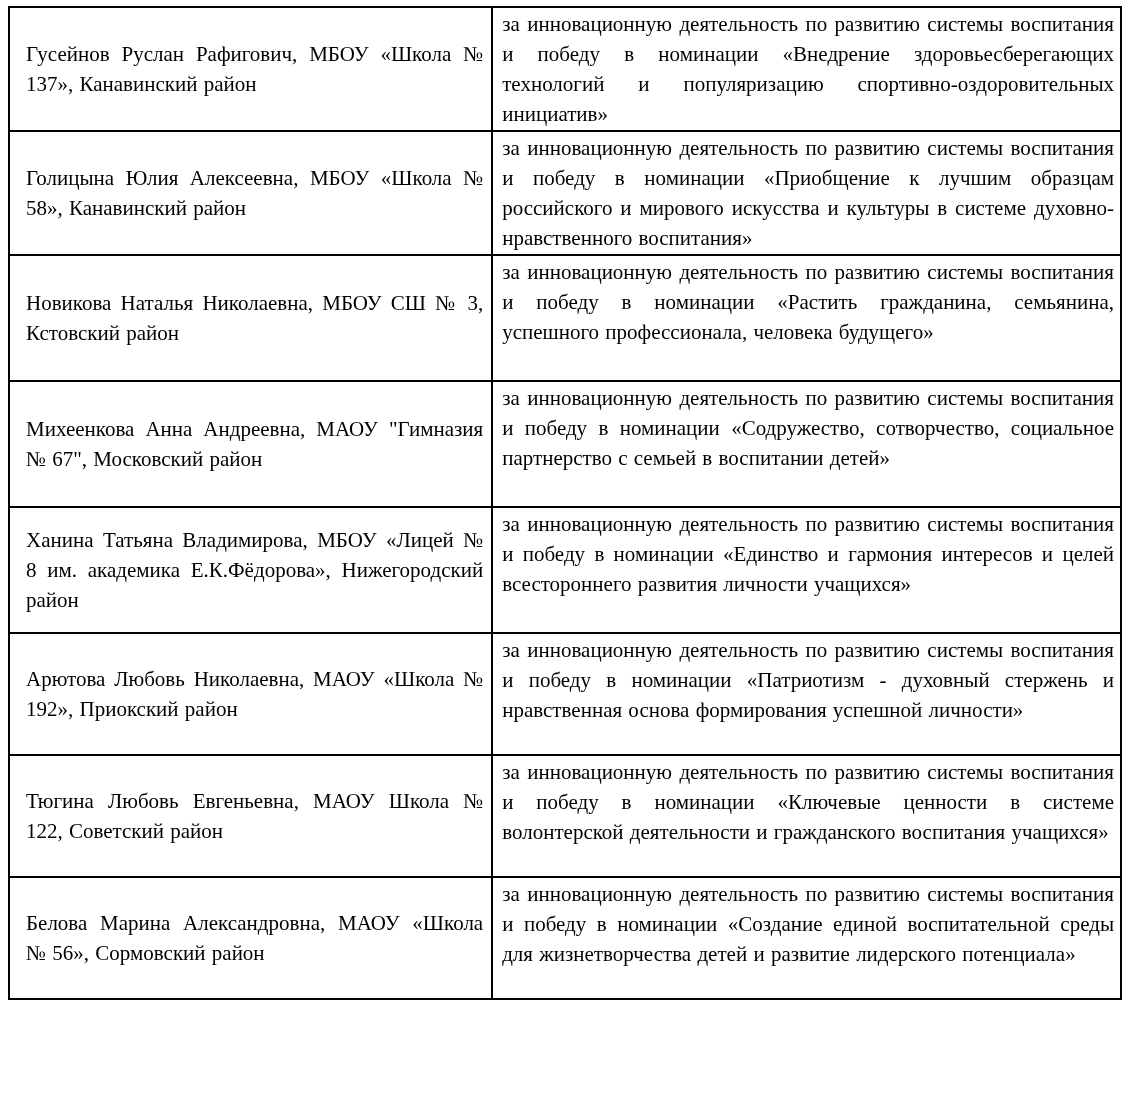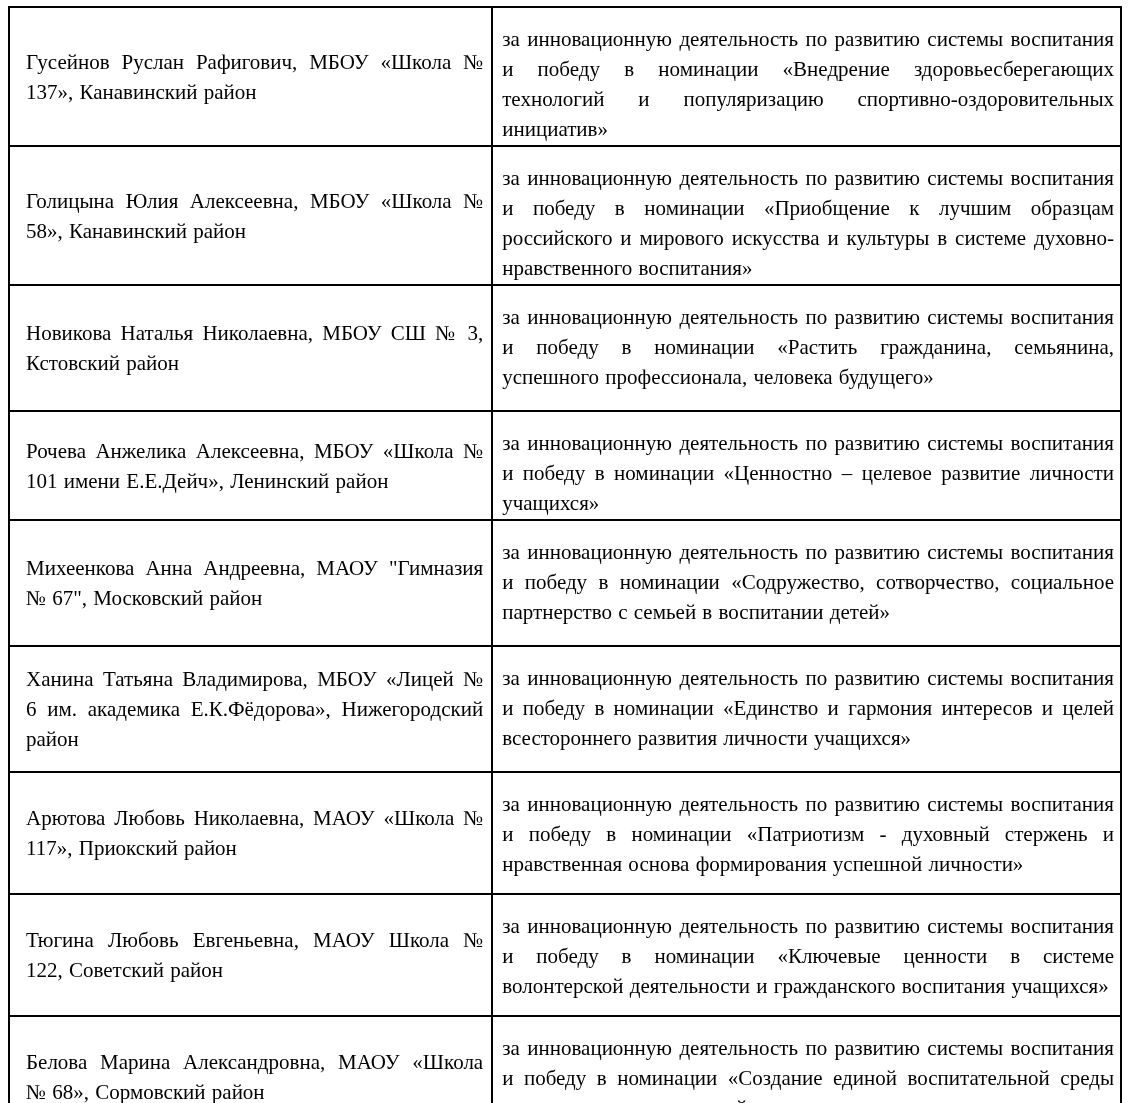--- a/index.html
+++ b/index.html
@@ -33,21 +33,21 @@
     box-sizing: border-box;
   }
   td.person-cell {
     width: 448px;
     vertical-align: middle;
     padding: 1px 8px 1px 16px;
   }
   td.award-cell {
     width: 583px;
     vertical-align: top;
-    padding: 16px 6px 1px 9px;
+    padding: 1px 6px 1px 9px;
   }
   tr.row-regular { height: 122px; }
   tr.row-short   { height: 103px; }
   tr.row-tall    { height: 126px; }
 </style>
 </head>
 <body>
 
 <div class="page">
   <table class="award-table">
@@ -57,39 +57,35 @@
         <td class="award-cell">за инновационную деятельность по развитию системы воспитания и победу в номинации «Внедрение здоровьесберегающих технологий и популяризацию спортивно-оздоровительных инициатив»</td>
       </tr>
       <tr class="row-regular">
         <td class="person-cell">Голицына Юлия Алексеевна, МБОУ «Школа № 58», Канавинский район</td>
         <td class="award-cell">за инновационную деятельность по развитию системы воспитания и победу в номинации «Приобщение к лучшим образцам российского и мирового искусства и культуры в системе духовно-нравственного воспитания»</td>
       </tr>
       <tr class="row-tall">
         <td class="person-cell">Новикова Наталья Николаевна, МБОУ СШ № 3, Кстовский район</td>
         <td class="award-cell">за инновационную деятельность по развитию системы воспитания и победу в номинации «Растить гражданина, семьянина, успешного профессионала, человека будущего»</td>
       </tr>
-      <tr class="row-short">
-        <td class="person-cell">Рочева Анжелика Алексеевна, МБОУ «Школа № 101 имени Е.Е.Дейч», Ленинский район</td>
-        <td class="award-cell">за инновационную деятельность по развитию системы воспитания и победу в номинации «Ценностно – целевое развитие личности учащихся»</td>
-      </tr>
       <tr class="row-tall">
         <td class="person-cell">Михеенкова Анна Андреевна, МАОУ "Гимназия № 67", Московский район</td>
         <td class="award-cell">за инновационную деятельность по развитию системы воспитания и победу в номинации «Содружество, сотворчество, социальное партнерство с семьей в воспитании детей»</td>
       </tr>
       <tr class="row-tall">
-        <td class="person-cell">Ханина Татьяна Владимирова, МБОУ «Лицей № 6 им. академика Е.К.Фёдорова», Нижегородский район</td>
+        <td class="person-cell">Ханина Татьяна Владимирова, МБОУ «Лицей № 8 им. академика Е.К.Фёдорова», Нижегородский район</td>
         <td class="award-cell">за инновационную деятельность по развитию системы воспитания и победу в номинации «Единство и гармония интересов и целей всестороннего развития личности учащихся»</td>
       </tr>
       <tr class="row-regular">
-        <td class="person-cell">Арютова Любовь Николаевна, МАОУ «Школа № 117», Приокский район</td>
+        <td class="person-cell">Арютова Любовь Николаевна, МАОУ «Школа № 192», Приокский район</td>
         <td class="award-cell">за инновационную деятельность по развитию системы воспитания и победу в номинации «Патриотизм - духовный стержень и нравственная основа формирования успешной личности»</td>
       </tr>
       <tr class="row-regular">
         <td class="person-cell">Тюгина Любовь Евгеньевна, МАОУ Школа № 122, Советский район</td>
         <td class="award-cell">за инновационную деятельность по развитию системы воспитания и победу в номинации «Ключевые ценности в системе волонтерской деятельности и гражданского воспитания учащихся»</td>
       </tr>
       <tr class="row-regular">
-        <td class="person-cell">Белова Марина Александровна, МАОУ «Школа № 68», Сормовский район</td>
+        <td class="person-cell">Белова Марина Александровна, МАОУ «Школа № 56», Сормовский район</td>
         <td class="award-cell">за инновационную деятельность по развитию системы воспитания и победу в номинации «Создание единой воспитательной среды для жизнетворчества детей и развитие лидерского потенциала»</td>
       </tr>
     </tbody>
   </table>
 </div>
 
 </body></html>

